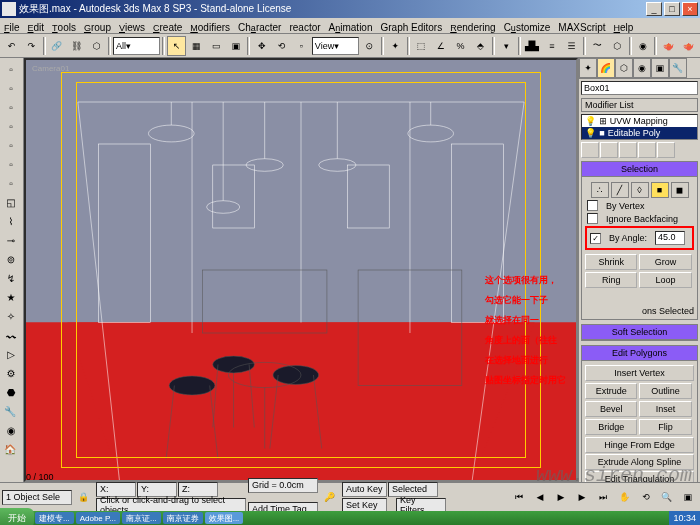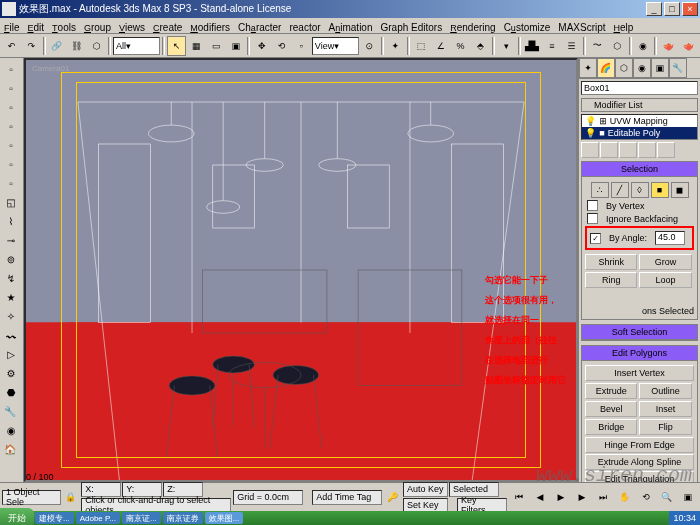--- a/index.html
+++ b/index.html
@@ -26,21 +26,21 @@
 .safe-frame{position:absolute;top:12px;left:35px;right:35px;bottom:12px;border:1px solid #ffcc00}
 .safe-frame2{position:absolute;top:22px;left:50px;right:50px;bottom:22px;border:1px solid #ffcc00}
 .cam-label{position:absolute;top:4px;left:6px;color:#aaa;font-size:8px}
 .wire{stroke:#fff;stroke-width:0.5;fill:none}
 .wire-dark{stroke:#555;stroke-width:0.5;fill:none}
 .annotation{position:absolute;right:10px;top:210px;color:#ff0000;font-size:13px;font-weight:bold;line-height:20px;font-family:SimSun,sans-serif;text-align:left}
 .right-panel{width:122px;background:#d4d0c8;border-left:1px solid #808080;display:flex;flex-direction:column;font-size:9px}
 .panel-tabs{height:22px;display:flex;background:#d4d0c8;border-bottom:1px solid #808080}
 .ptab{width:18px;height:20px;border:1px solid #808080;background:#d4d0c8;display:flex;align-items:center;justify-content:center}
 .obj-name{height:16px;background:#fff;border:1px inset #808080;margin:2px;padding:1px 2px}
-.mod-header{height:20px;background:#d4d0c8;padding:1px 12px;border:1px solid #808080;margin:1px 2px}
+.mod-header{height:20px;background:#d4d0c8;padding:1px 3px;border:1px solid #808080;margin:1px 2px}
 .mod-list{background:#fff;border:1px inset #808080;margin:1px 2px;height:44px}
 .mod-item{padding:1px 3px;display:flex;align-items:center;gap:3px}
 .mod-item.sel{background:#0a246a;color:#fff}
 .mod-btns{display:flex;gap:1px;margin:1px 2px}
 .mod-btn{width:18px;height:16px;background:#d4d0c8;border:1px outset #fff}
 .rollout{margin:2px 2px;border:1px solid #808080}
 .rollout-title{background:#8b5cf6;padding:2px 4px;text-align:center;border-bottom:1px solid #808080}
 .rollout-body{padding:3px;background:#d4d0c8}
 .subobj-row{display:flex;gap:2px;justify-content:center;margin:2px 0}
 .subobj{width:18px;height:16px;border:1px solid #808080;background:#d4d0c8;display:flex;align-items:center;justify-content:center}
@@ -203,22 +203,22 @@
           <line x1="177" y1="310" x2="185" y2="380"></line>
         </g>
         <ellipse class="wire-dark" cx="230" cy="300" rx="35" ry="12" fill="#2a2a3a"></ellipse>
         <line class="wire-dark" x1="230" y1="312" x2="230" y2="370"></line>
       </svg>
     </div>
     <div class="safe-frame"></div>
     <div class="safe-frame2"></div>
     <div class="cam-label">Camera01</div>
     <div class="annotation">
+      <div>这个选项很有用，</div>
       <div>勾选它能一下子</div>
-      <div>这个选项很有用，</div>
       <div>就选择在同一</div>
       <div>角度上的面（往往</div>
       <div>在选择地面进行</div>
       <div>贴图坐标指定时用它</div>
     </div>
   </div>
 
   <div class="right-panel">
     <div class="panel-tabs">
       <div class="ptab">✦</div>
@@ -323,21 +323,21 @@
   <div class="status-field" style="width:70px">1 Object Sele</div>
   <div class="tool">🔒</div>
   <div style="display:flex;flex-direction:column;gap:1px">
     <div style="display:flex;gap:1px">
       <div class="status-field" style="width:40px">X:</div>
       <div class="status-field" style="width:40px">Y:</div>
       <div class="status-field" style="width:40px">Z:</div>
     </div>
     <div class="status-field" style="width:150px">Click or click-and-drag to select objects</div>
   </div>
-  <div style="display:flex;flex-direction:row;gap:9px">
+  <div style="display:flex;flex-direction:column;gap:9px">
     <div class="status-field" style="width:70px">Grid = 0.0cm</div>
     <div class="status-field" style="width:70px">Add Time Tag</div>
   </div>
   <div class="tool">🔑</div>
   <div style="display:flex;flex-direction:column;gap:1px">
     <div style="display:flex;gap:1px">
       <div class="status-field" style="width:45px">Auto Key</div>
       <div class="status-field" style="width:50px">Selected</div>
     </div>
     <div style="display:flex;gap:9px">

